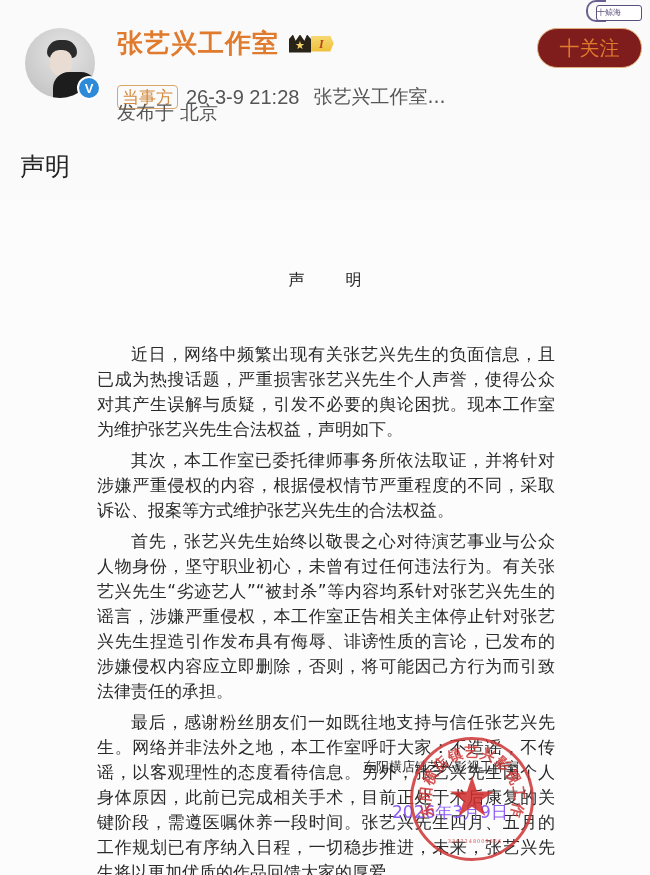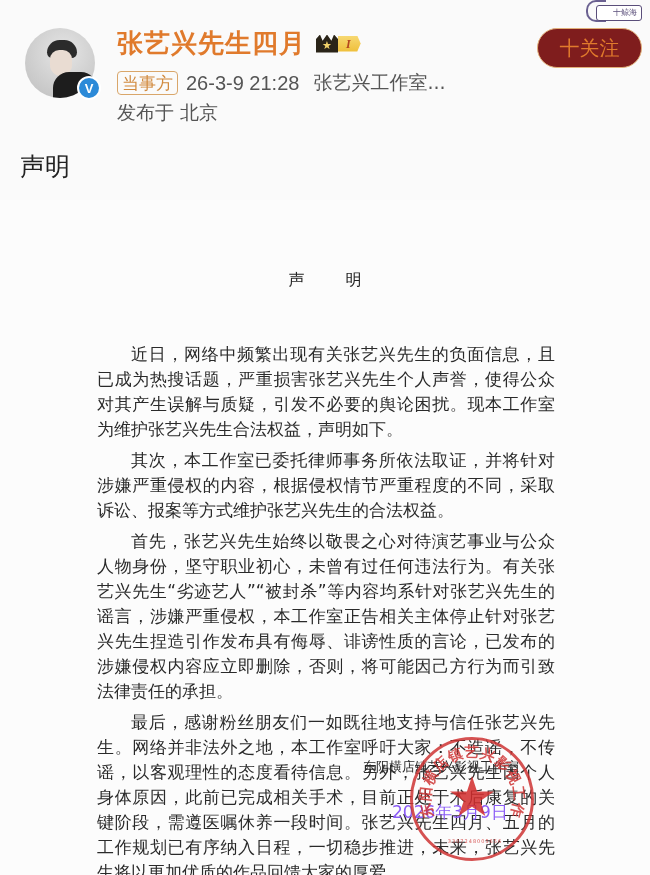--- a/index.html
+++ b/index.html
@@ -15,29 +15,29 @@
   .avatar .body { position: absolute; left: 28px; top: 44px; width: 44px; height: 30px; border-radius: 16px 16px 0 0; background: #1d1d1d; }
   .verify-badge { position: absolute; right: -6px; bottom: -2px; width: 24px; height: 24px; border-radius: 50%; background: #2c8ad8; border: 2px solid #fff; color: #fff; font-size: 13px; font-weight: bold; display: flex; align-items: center; justify-content: center; font-family: "Liberation Sans", sans-serif; }
 
   .name-row { position: absolute; left: 117px; top: 26px; display: flex; align-items: center; }
   .username { font-size: 26px; color: #e07a2c; font-weight: bold; letter-spacing: 1px; }
   .crown-badge { margin-left: 10px; display: flex; align-items: center; height: 22px; }
   .crown { width: 22px; height: 18px; background: #2a2418; position: relative; clip-path: polygon(0 25%, 18% 0, 30% 35%, 50% 0, 70% 35%, 82% 0, 100% 25%, 100% 100%, 0 100%); display: flex; align-items: flex-end; justify-content: center; }
   .crown span { color: #f3d36a; font-size: 11px; line-height: 14px; }
   .level-tag { height: 16px; padding: 0 10px 0 8px; background: linear-gradient(#f7d871, #efbf3a); color: #b4461e; font-size: 12px; font-style: italic; font-weight: bold; line-height: 16px; clip-path: polygon(0 0, 85% 0, 100% 50%, 85% 100%, 0 100%); font-family: "Liberation Serif", serif; }
 
-  .meta-row { position: absolute; left: 117px; top: 70px; display: flex; align-items: center; font-size: 19px; color: #555; justify-content: flex-end; }
+  .meta-row { position: absolute; left: 117px; top: 84px; display: flex; align-items: center; font-size: 19px; color: #555; justify-content: flex-end; }
   .party-tag { border: 1.5px solid #d9a66a; color: #d18a3e; border-radius: 4px; font-size: 17px; padding: 0 4px; line-height: 22px; margin-right: 8px; }
   .timestamp { margin-right: 14px; font-family: "Liberation Sans", sans-serif; font-size: 20px; }
   .source { color: #555; }
   .location-row { position: absolute; left: 117px; top: 100px; font-size: 19px; color: #555; }
 
   .follow-btn { position: absolute; left: 537px; top: 28px; width: 105px; height: 40px; border: 1.5px solid #e1b07a; border-radius: 20px; background: #7f1d1d; color: #e07a2c; font-size: 20px; display: flex; align-items: center; justify-content: center; }
   .corner-logo { position: absolute; left: 584px; top: 0; width: 60px; height: 22px; }
-  .corner-logo .rect { position: absolute; left: 12px; top: 5px; width: 46px; height: 16px; border: 1.5px solid #5a4e7a; border-radius: 3px; background: #fff; font-size: 8px; color: #5a4e7a; text-align: right; padding-right: 4px; line-height: 13px; }
+  .corner-logo .rect { position: absolute; left: 12px; top: 5px; width: 46px; height: 16px; border: 1.5px solid #5a4e7a; border-radius: 3px; background: #fff; font-size: 8px; color: #5a4e7a; text-align: left; padding-right: 4px; line-height: 13px; }
   .corner-logo .swirl { position: absolute; left: 2px; top: 0; width: 20px; height: 22px; border: 2px solid #6a6090; border-right: none; border-radius: 10px 0 0 10px; }
 
   
   .post-title { position: absolute; left: 20px; top: 150px; font-size: 25px; color: #222; text-align: right; }
 
   
   .doc { position: absolute; left: 0; top: 200px; width: 650px; height: 675px; background: #fcfcfc; }
   .doc-title { position: absolute; left: 0; width: 650px; top: 70px; text-align: center; font-size: 16px; color: #222; letter-spacing: 18px; padding-left: 18px; }
   .doc-body { position: absolute; left: 97px; top: 142px; width: 458px; font-size: 17px; line-height: 25px; color: #2a2a2a; text-align: justify; }
   .doc-body p { text-indent: 2em; margin-bottom: 6px; }
@@ -56,21 +56,21 @@
   <div class="avatar-wrap">
     <div class="avatar">
       <div class="hair"></div>
       <div class="face"></div>
       <div class="body"></div>
     </div>
     <div class="verify-badge">V</div>
   </div>
 
   <div class="name-row">
-    <span class="username">张艺兴先生四月</span>
+    <span class="username">张艺兴工作室</span>
     <div class="crown-badge">
       <div class="crown">
           <span>★</span>
         </div>
       <div class="level-tag">I</div>
     </div>
   </div>
 
   <div class="meta-row">
     <span class="party-tag">当事方</span>

